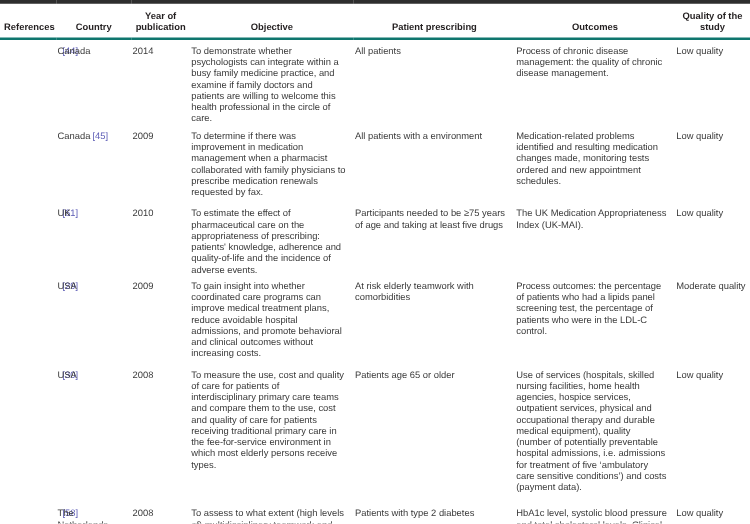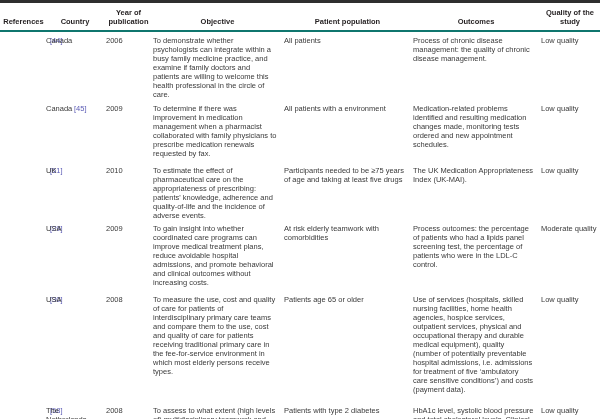--- a/index.html
+++ b/index.html
@@ -72,30 +72,30 @@
       <col class="c-pop">
         <col class="c-out">
         <col class="c-qual">
     </colgroup>
     <thead>
       <tr>
         <th class="left">References</th>
         <th>Country</th>
         <th>Year of publication</th>
         <th>Objective</th>
-        <th>Patient population</th>
+        <th>Patient prescribing</th>
         <th>Outcomes</th>
         <th>Quality of the study</th>
       </tr>
     </thead>
     <tbody>
       <tr class="r1">
         <td class="ref-cell"><span class="ref-link" style="color: rgb(91, 91, 181);">[44]</span></td>
         <td>Canada</td>
-        <td>2006</td>
+        <td>2014</td>
         <td>To demonstrate whether psychologists can integrate within a busy family medicine practice, and examine if family doctors and patients are willing to welcome this health professional in the circle of care.</td>
         <td>All patients</td>
         <td>Process of chronic disease management: the quality of chronic disease management.</td>
         <td class="qual-cell">Low quality</td>
       </tr>
       <tr class="r2">
         <td class="ref-cell"><span class="ref-link" style="color: rgb(91, 91, 181); padding-left: 24px;">[45]</span></td>
         <td>Canada</td>
         <td>2009</td>
         <td>To determine if there was improvement in medication management when a pharmacist collaborated with family physicians to prescribe medication renewals requested by fax.</td>

